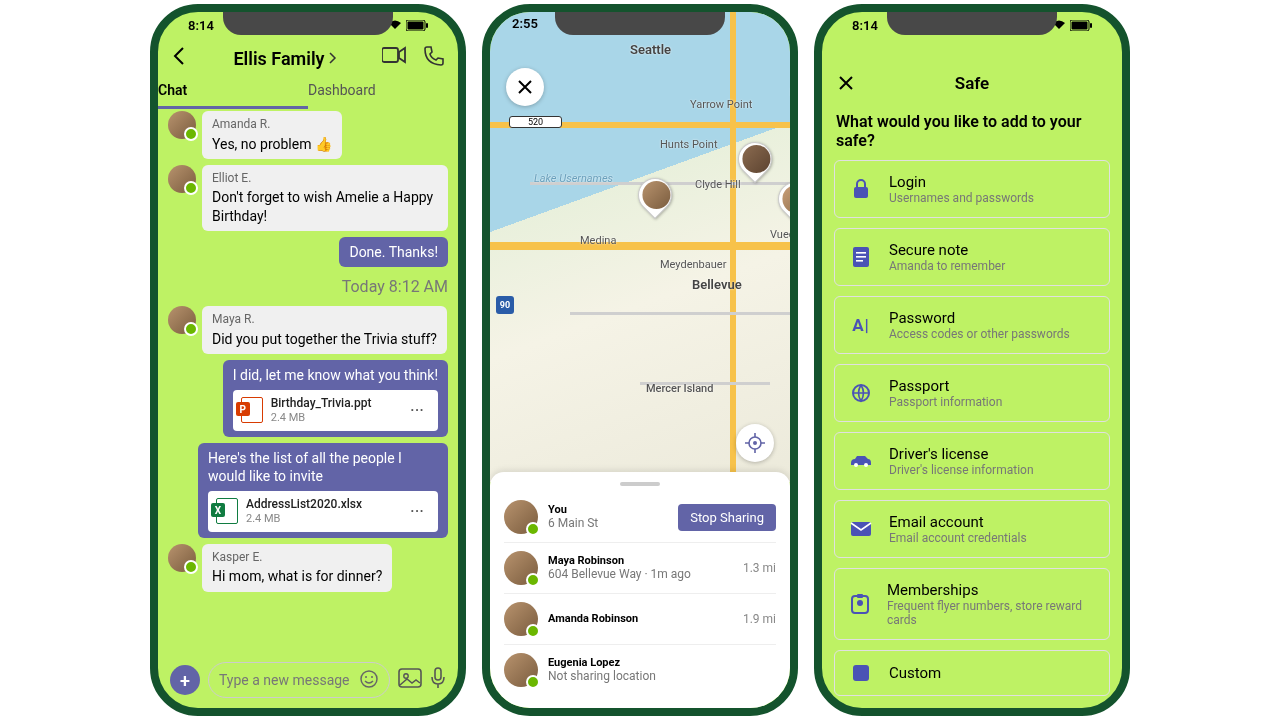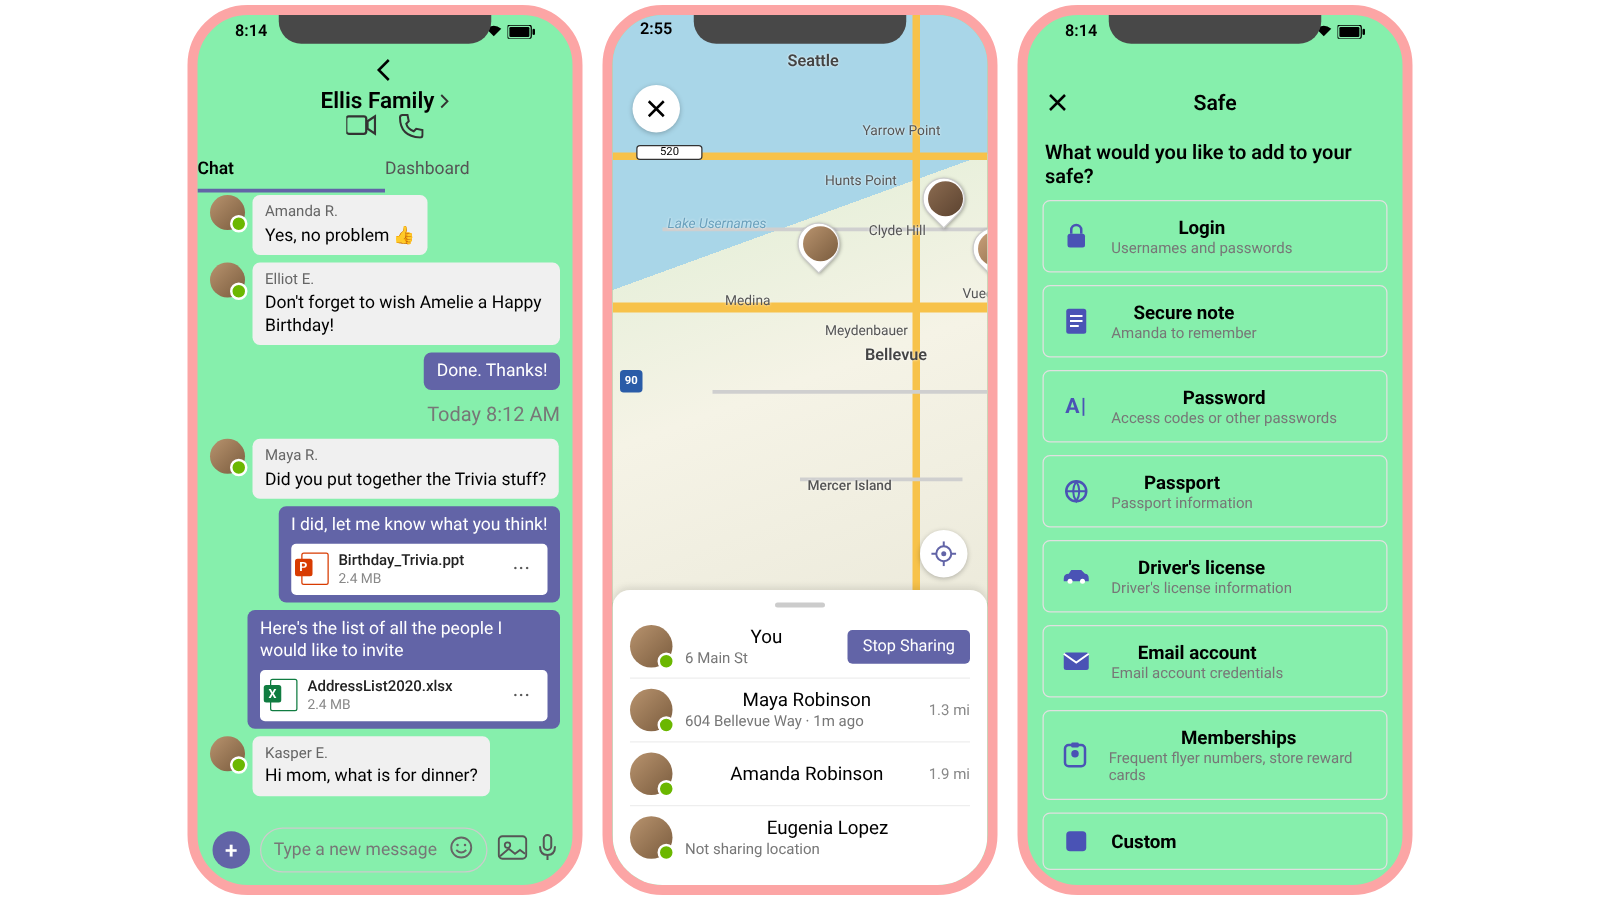--- a/index.html
+++ b/index.html
@@ -5,44 +5,43 @@
   * { box-sizing: border-box; margin: 0; padding: 0; }
   body {
     width: 1280px; height: 720px;
     background: #fff;
     font-family: -apple-system, "Segoe UI", Roboto, Arial, sans-serif;
     display: flex; justify-content: center; align-items: flex-start;
     gap: 16px; padding-top: 4px;
   }
   .phone {
     width: 316px; height: 712px;
-    border: 8px solid #fca5a5;
+    border: 8px solid #14532d;
     border-radius: 48px;
-    background: #86efac;
+    background: #bef264;
     position: relative;
     overflow: hidden;
   }
   .notch {
     position: absolute; top: -1px; left: 50%; transform: translateX(-50%);
     width: 170px; height: 24px;
     background: #484848;
     border-bottom-left-radius: 18px;
     border-bottom-right-radius: 18px;
     z-index: 30;
   }
   .status-bar {
     height: 26px; display: flex; justify-content: space-between;
     align-items: center; padding: 0 30px; font-size: 13px; font-weight: 600;
   }
   .status-icons { display: flex; gap: 4px; align-items: center; }
   
   .chat-hdr {
     display: flex; align-items: center; justify-content: space-between;
     padding: 8px 14px 4px 14px;
-    flex-direction: column;
   }
   .chat-title { font-size: 18px; font-weight: 600; display: flex; align-items: center; gap: 4px; }
   .hdr-icons { display: flex; gap: 18px; }
   .tabs { display: flex; font-size: 14px; }
   .tab { flex: 1; text-align: left; padding: 8px 0; color: #555; }
   .tab.active { font-weight: 600; color: #000; border-bottom: 3px solid #6264a7; }
   .chat-body { padding: 2px 10px 0 10px; overflow: hidden; }
   .bubble-row { display: flex; margin-bottom: 6px; align-items: flex-start; }
   .bubble-row.right { justify-content: flex-end; }
   .avatar {
@@ -126,40 +125,40 @@
     position:absolute; top:460px; left:0; right:0; bottom:0;
     background:#fff; border-top-left-radius:14px; border-top-right-radius:14px;
     box-shadow:0 -2px 6px rgba(0,0,0,.1); padding:10px 14px 0 14px;
   }
   .grip { width:40px; height:4px; background:#ccc; border-radius:2px; margin:0 auto 6px; }
   .person-row { display:flex; align-items:center; padding:8px 0; border-bottom:1px solid #eee; }
   .person-row:last-child{border:none;}
   .p-ava { width:34px; height:34px; border-radius:50%; background:linear-gradient(135deg,#b8936e,#7a5c3e); margin-right:10px; position:relative; flex-shrink:0;}
   .p-ava::after{content:""; position:absolute; right:-2px; bottom:-2px; width:10px; height:10px; border-radius:50%; background:#6bb700; border:2px solid #fff;}
   .p-txt { flex:1; line-height:1.25; }
-  .p-name { font-size:15px; font-weight:400;text-align:center; }
+  .p-name { font-size:11px; font-weight:700; }
   .p-sub { font-size:12px; color:#777; }
   .p-dist { font-size:12px; color:#888; }
   .stop-btn { background:#6264a7; color:#fff; font-size:13px; border-radius:4px; padding:6px 12px; }
   
   .safe-hdr {
     display:flex; align-items:center; justify-content:center;
     position:relative; height:46px; font-size:17px; font-weight:600;
     margin-top:22px;
   }
   .safe-hdr .x { position:absolute; left:16px; font-size:22px; }
   .safe-q { padding:6px 14px 10px 14px; font-size:16px; font-weight:600; }
   .safe-list { padding:0 12px; }
   .safe-item {
     border:1px solid #e0e0e0; border-radius:6px;
     display:flex; align-items:center; gap:16px;
     padding:12px 14px; margin-bottom:10px;
   }
   .safe-ico { width:24px; color:#4a53b5; display:flex; justify-content:center; font-size:18px; }
-  .safe-txt .t { font-size:15px; font-weight:700;text-align:center; }
+  .safe-txt .t { font-size:15px; font-weight:400; }
   .safe-txt .s { font-size:12px; color:#777; }
 </style>
 </head>
 <body>
 
 <div class="phone">
   <div class="notch"></div>
   <div class="status-bar">
     <span>8:14</span>
     <span class="status-icons">

